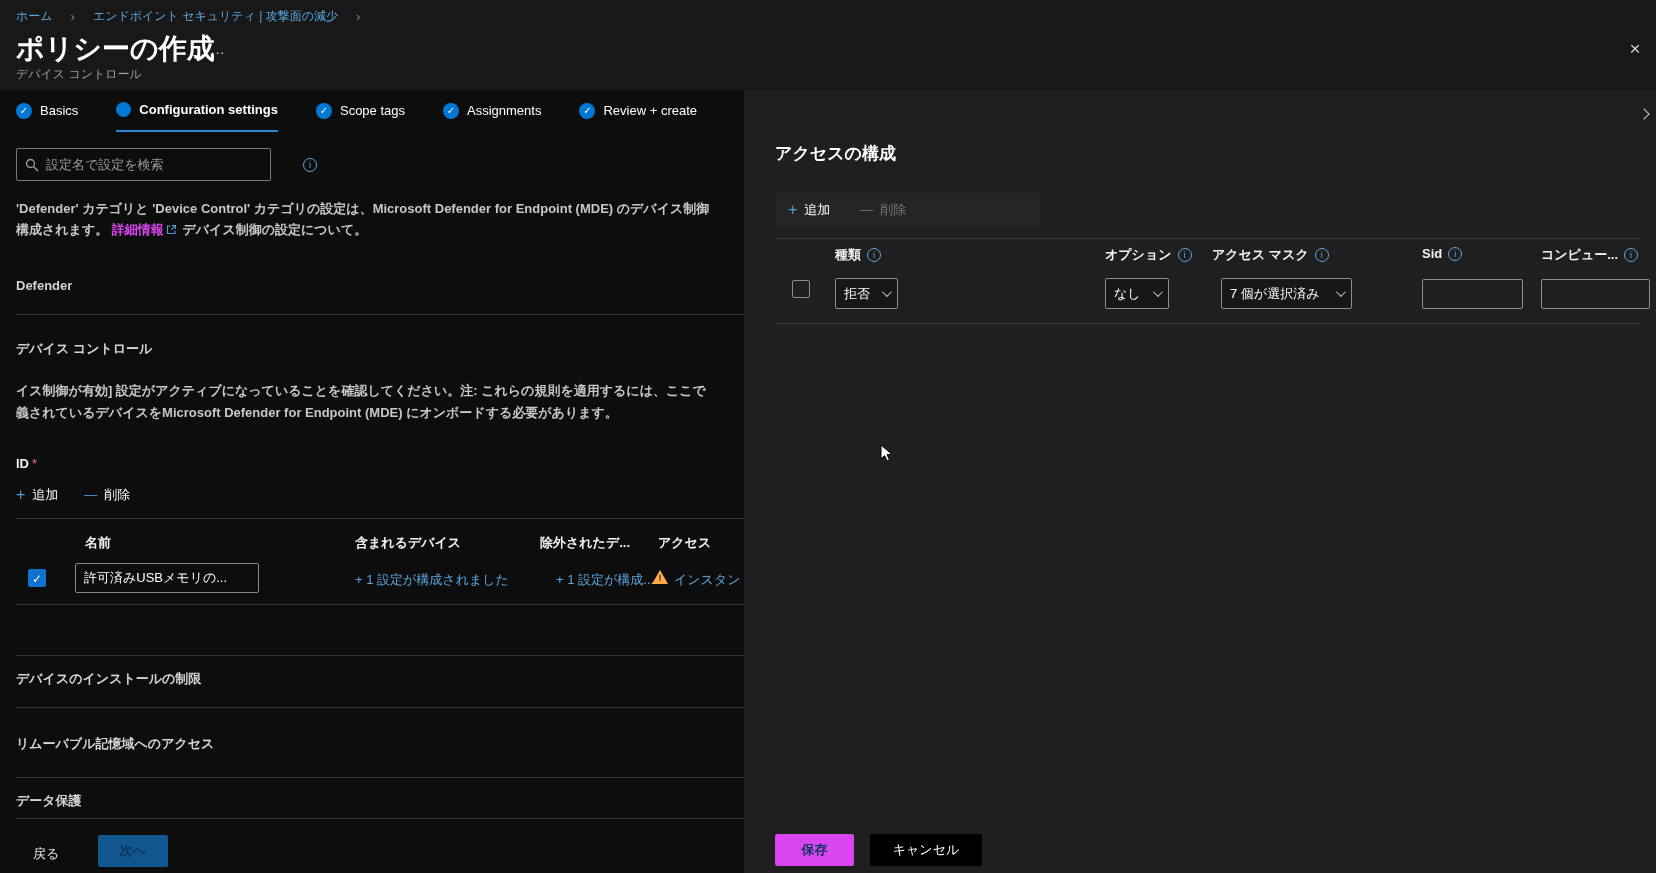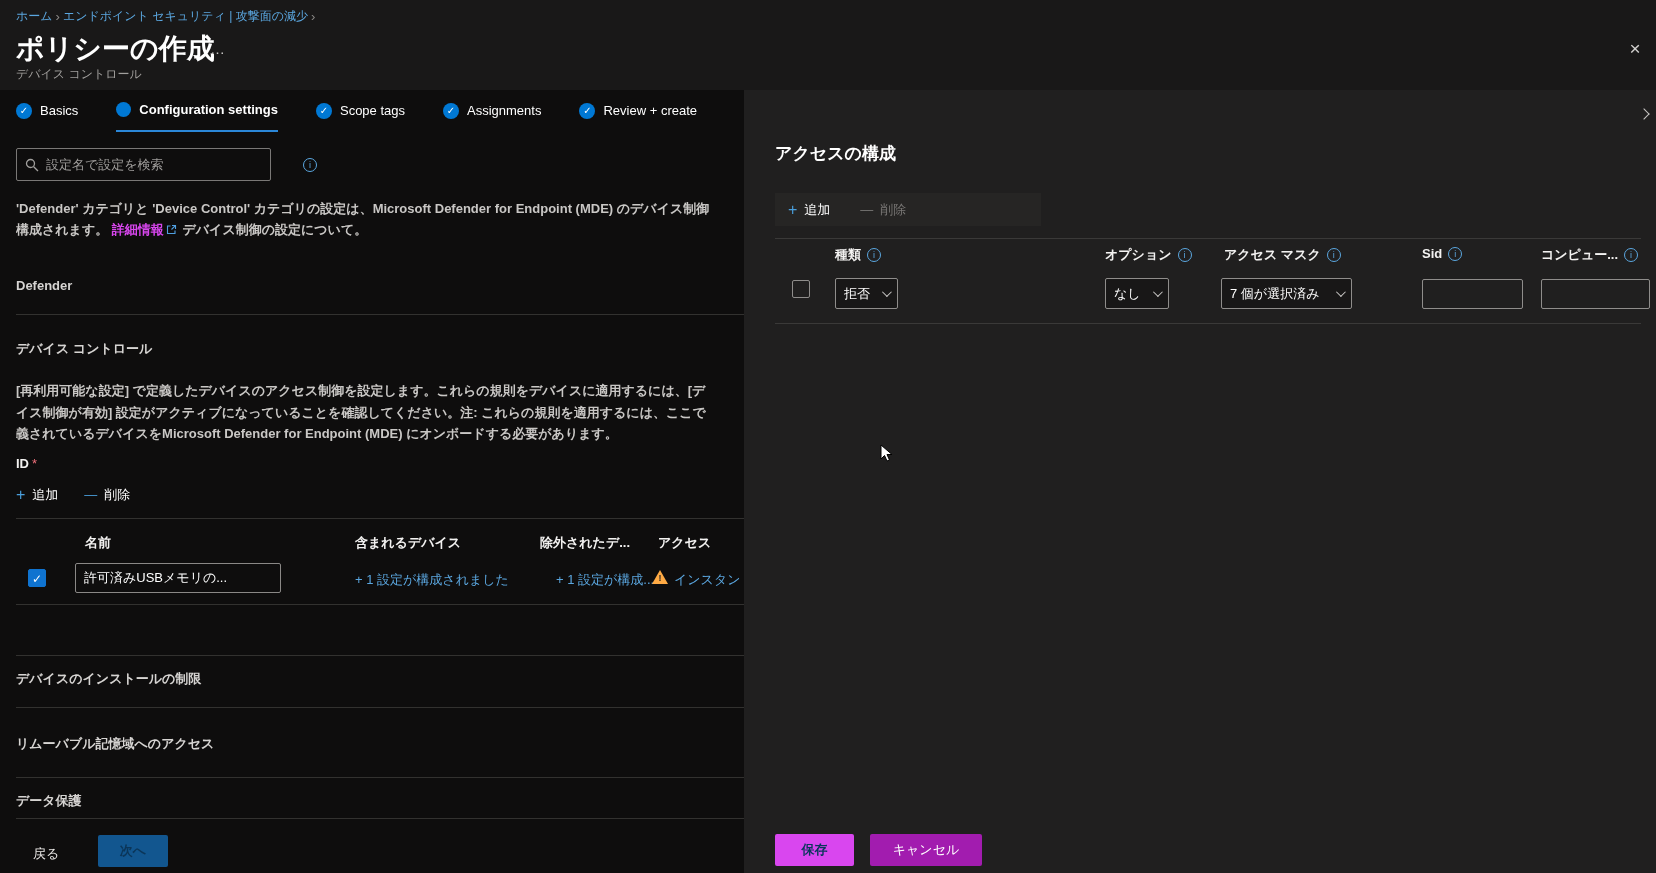--- a/index.html
+++ b/index.html
@@ -2,21 +2,21 @@
 <html><head>
 <meta charset="utf-8">
 <style>
   * { margin:0; padding:0; box-sizing:border-box; }
   html,body { width:1656px; height:873px; background:#0e0d0d; overflow:hidden;
     font-family:"Liberation Sans","DejaVu Sans",sans-serif; color:#fff; font-size:13px; }
   .abs { position:absolute; }
 
   
   #header { position:absolute; left:0; top:0; width:1656px; height:90px; background:#191818; }
-  #breadcrumb { position:absolute; left:16px; top:8px; font-size:12px; display:flex; gap:3px; align-items:center; }
+  #breadcrumb { position:absolute; left:16px; top:8px; font-size:12px; display:flex; gap:18px; align-items:center; }
   #breadcrumb a { color:#5ba7e0; text-decoration:none; cursor:pointer; }
   .crumb-sep { color:#8a8886; font-size:13px; }
   #page-title { position:absolute; left:16px; top:30px; font-size:28px; font-weight:700; color:#ffffff; }
   #more-btn { position:absolute; left:210px; top:40px; color:#c8c6c4; font-size:15px; letter-spacing:1px; cursor:pointer; }
   #page-subtitle { position:absolute; left:16px; top:66px; font-size:12px; color:#a19f9d; }
   #close-btn { position:absolute; right:8px; top:36px; font-size:19px; color:#d2d0ce; cursor:pointer; width:26px; height:26px; text-align:center; line-height:26px; }
 
   
   #left { position:absolute; left:0; top:90px; width:744px; height:783px; background:#0e0d0d; overflow:hidden; }
   #tabs { position:absolute; left:16px; top:12px; display:flex; gap:38px; }
@@ -49,21 +49,21 @@
   .toolbar-btn { display:inline-flex; align-items:center; gap:7px; cursor:pointer; color:#ffffff; font-size:13px; }
   .plus-glyph { color:#4a9edb; font-size:16px; font-weight:400; line-height:14px; }
   .minus-glyph { color:#4a9edb; font-size:13px; line-height:14px; }
   .toolbar-btn.disabled, .toolbar-btn.disabled .plus-glyph, .toolbar-btn.disabled .minus-glyph { color:#797775; }
 
   .th { position:absolute; font-size:13px; font-weight:700; color:#f3f2f1; white-space:nowrap; }
   .checkbox { width:18px; height:18px; border-radius:2px; border:1px solid #8f8d8b; background:transparent; cursor:pointer; }
   .checkbox.checked { background:#0f73d0; border-color:#0f73d0; color:#fff; font-size:12px; line-height:18px; text-align:center; }
   .cell-link { position:absolute; color:#5ba7e0; font-size:13px; white-space:nowrap; cursor:pointer; }
 
-  .name-input { position:absolute; width:206px; height:30px; border:1px solid #8a8886; border-radius:2px;
+  .name-input { position:absolute; width:184px; height:30px; border:1px solid #8a8886; border-radius:2px;
      background:transparent; color:#fff; font-size:13px; padding:8px 8px; outline:none;
      font-family:"Liberation Sans","DejaVu Sans",sans-serif; }
 
   .warn-tri { position:absolute; width:16px; height:14px; background:#ffaa44;
      -webkit-clip-path:polygon(50% 0,100% 100%,0 100%); clip-path:polygon(50% 0,100% 100%,0 100%);
      color:#201f1f; font-size:9px; font-weight:700; text-align:center; line-height:17px; }
 
   #back-btn { position:absolute; left:33px; top:755px; color:#e8e6e4; cursor:pointer; font-size:13px; }
   #next-btn { position:absolute; left:98px; top:745px; width:70px; height:32px; background:#12568f; color:#0b3558;
      border:none; border-radius:2px; font-size:13px; font-weight:600; cursor:pointer; text-align:center; line-height:32px;
@@ -83,21 +83,21 @@
   .select { position:absolute; height:31px; border:1px solid #8f8d8b; border-radius:2px; background:#181717;
      display:flex; align-items:center; padding:0 8px; gap:8px; cursor:pointer; font-size:13px; color:#fff; white-space:nowrap; }
   .chev-down { width:7px; height:7px; border-right:1.5px solid #c8c6c4; border-bottom:1.5px solid #c8c6c4;
      transform:rotate(45deg) translateY(-2px); margin-left:auto; flex:0 0 auto; }
   .txt-input { position:absolute; height:30px; border:1px solid #8f8d8b; border-radius:2px; background:transparent;
      color:#fff; padding:0 8px; outline:none; font-size:13px; font-family:"Liberation Sans","DejaVu Sans",sans-serif; }
 
   #save-btn { position:absolute; left:31px; top:744px; width:79px; height:32px; background:#d946ef; color:#0a355c;
      border:none; border-radius:2px; font-size:13px; font-weight:700; cursor:pointer;
      font-family:"Liberation Sans","DejaVu Sans",sans-serif; }
-  #cancel-btn { position:absolute; left:126px; top:744px; width:112px; height:32px; background:#a21caf; color:#ffffff;
+  #cancel-btn { position:absolute; left:126px; top:744px; width:112px; height:32px; background:#000000; color:#ffffff;
      border:none; border-radius:2px; font-size:13px; cursor:pointer;
      font-family:"Liberation Sans","DejaVu Sans",sans-serif; }
 
   #cursor { position:absolute; left:880px; top:444px; z-index:50; pointer-events:none; }
 </style>
 </head>
 <body>
 
 <div id="header">
   <div id="breadcrumb">
@@ -159,21 +159,20 @@
           </svg></span>
       <span>デバイス制御の設定について。</span>
     </div>
   </div>
 
   <div class="section-h" style="top:188px">Defender</div>
   <div class="divider" style="top:224px"></div>
   <div class="section-h" style="top:250px">デバイス コントロール</div>
 
   <div class="para" style="top:290px; line-height:21.5px">
-    <div class="ln">[再利用可能な設定] で定義したデバイスのアクセス制御を設定します。これらの規則をデバイスに適用するには、[デ</div>
     <div class="ln">イス制御が有効] 設定がアクティブになっていることを確認してください。注: これらの規則を適用するには、ここで</div>
     <div class="ln">義されているデバイスをMicrosoft Defender for Endpoint (MDE) にオンボードする必要があります。</div>
   </div>
 
   <div id="id-label">
     <span>ID</span><span class="req">*</span>
   </div>
 
   <div class="abs" style="left:16px; top:396px; display:flex; gap:26px;">
     <span class="toolbar-btn">
@@ -237,21 +236,21 @@
   <div class="p-divider" style="top:148px"></div>
 
   <div class="hdr-wrap" style="left:91px; top:156px">
     <span class="th" style="position:static">種類</span>
     <span class="info-icon">i</span>
   </div>
   <div class="hdr-wrap" style="left:361px; top:156px">
     <span class="th" style="position:static">オプション</span>
     <span class="info-icon">i</span>
   </div>
-  <div class="hdr-wrap" style="left:480px; top:156px">
+  <div class="hdr-wrap" style="left:468px; top:156px">
     <span class="th" style="position:static">アクセス マスク</span>
     <span class="info-icon">i</span>
   </div>
   <div class="hdr-wrap" style="left:678px; top:156px">
     <span class="th" style="position:static">Sid</span>
     <span class="info-icon">i</span>
   </div>
   <div class="hdr-wrap" style="left:797px; top:156px">
     <span class="th" style="position:static">コンピュー...</span>
     <span class="info-icon">i</span>

